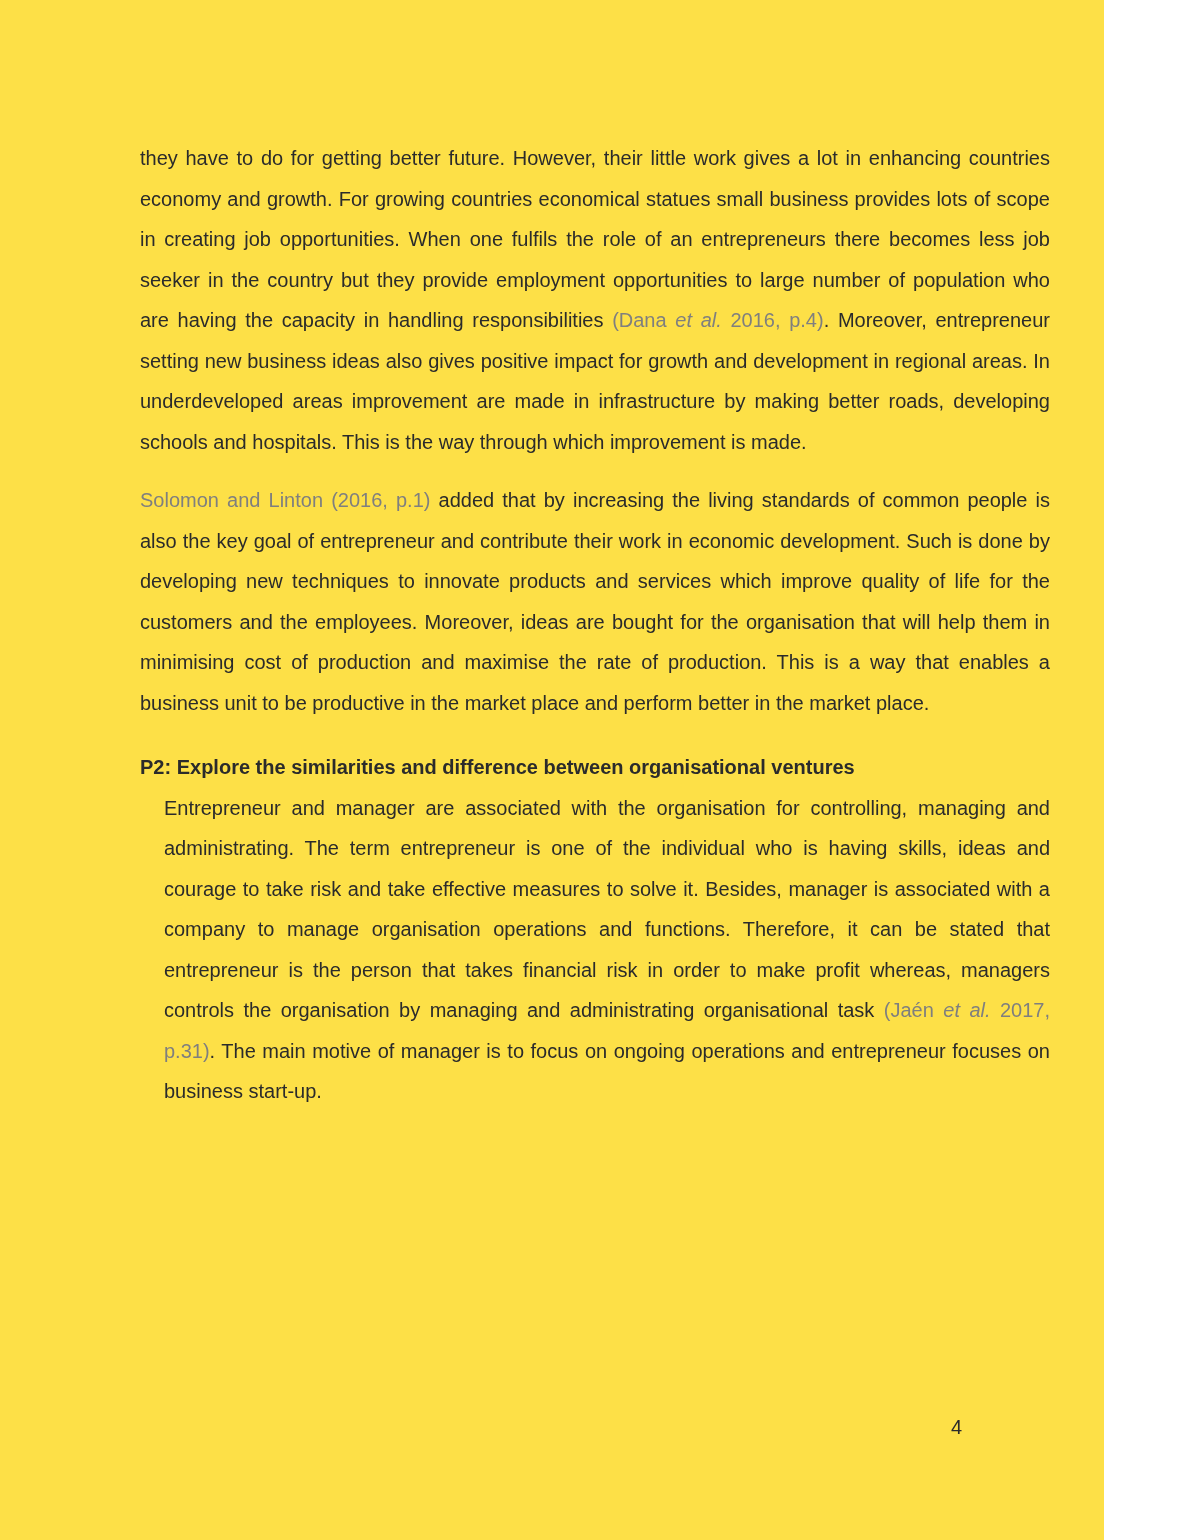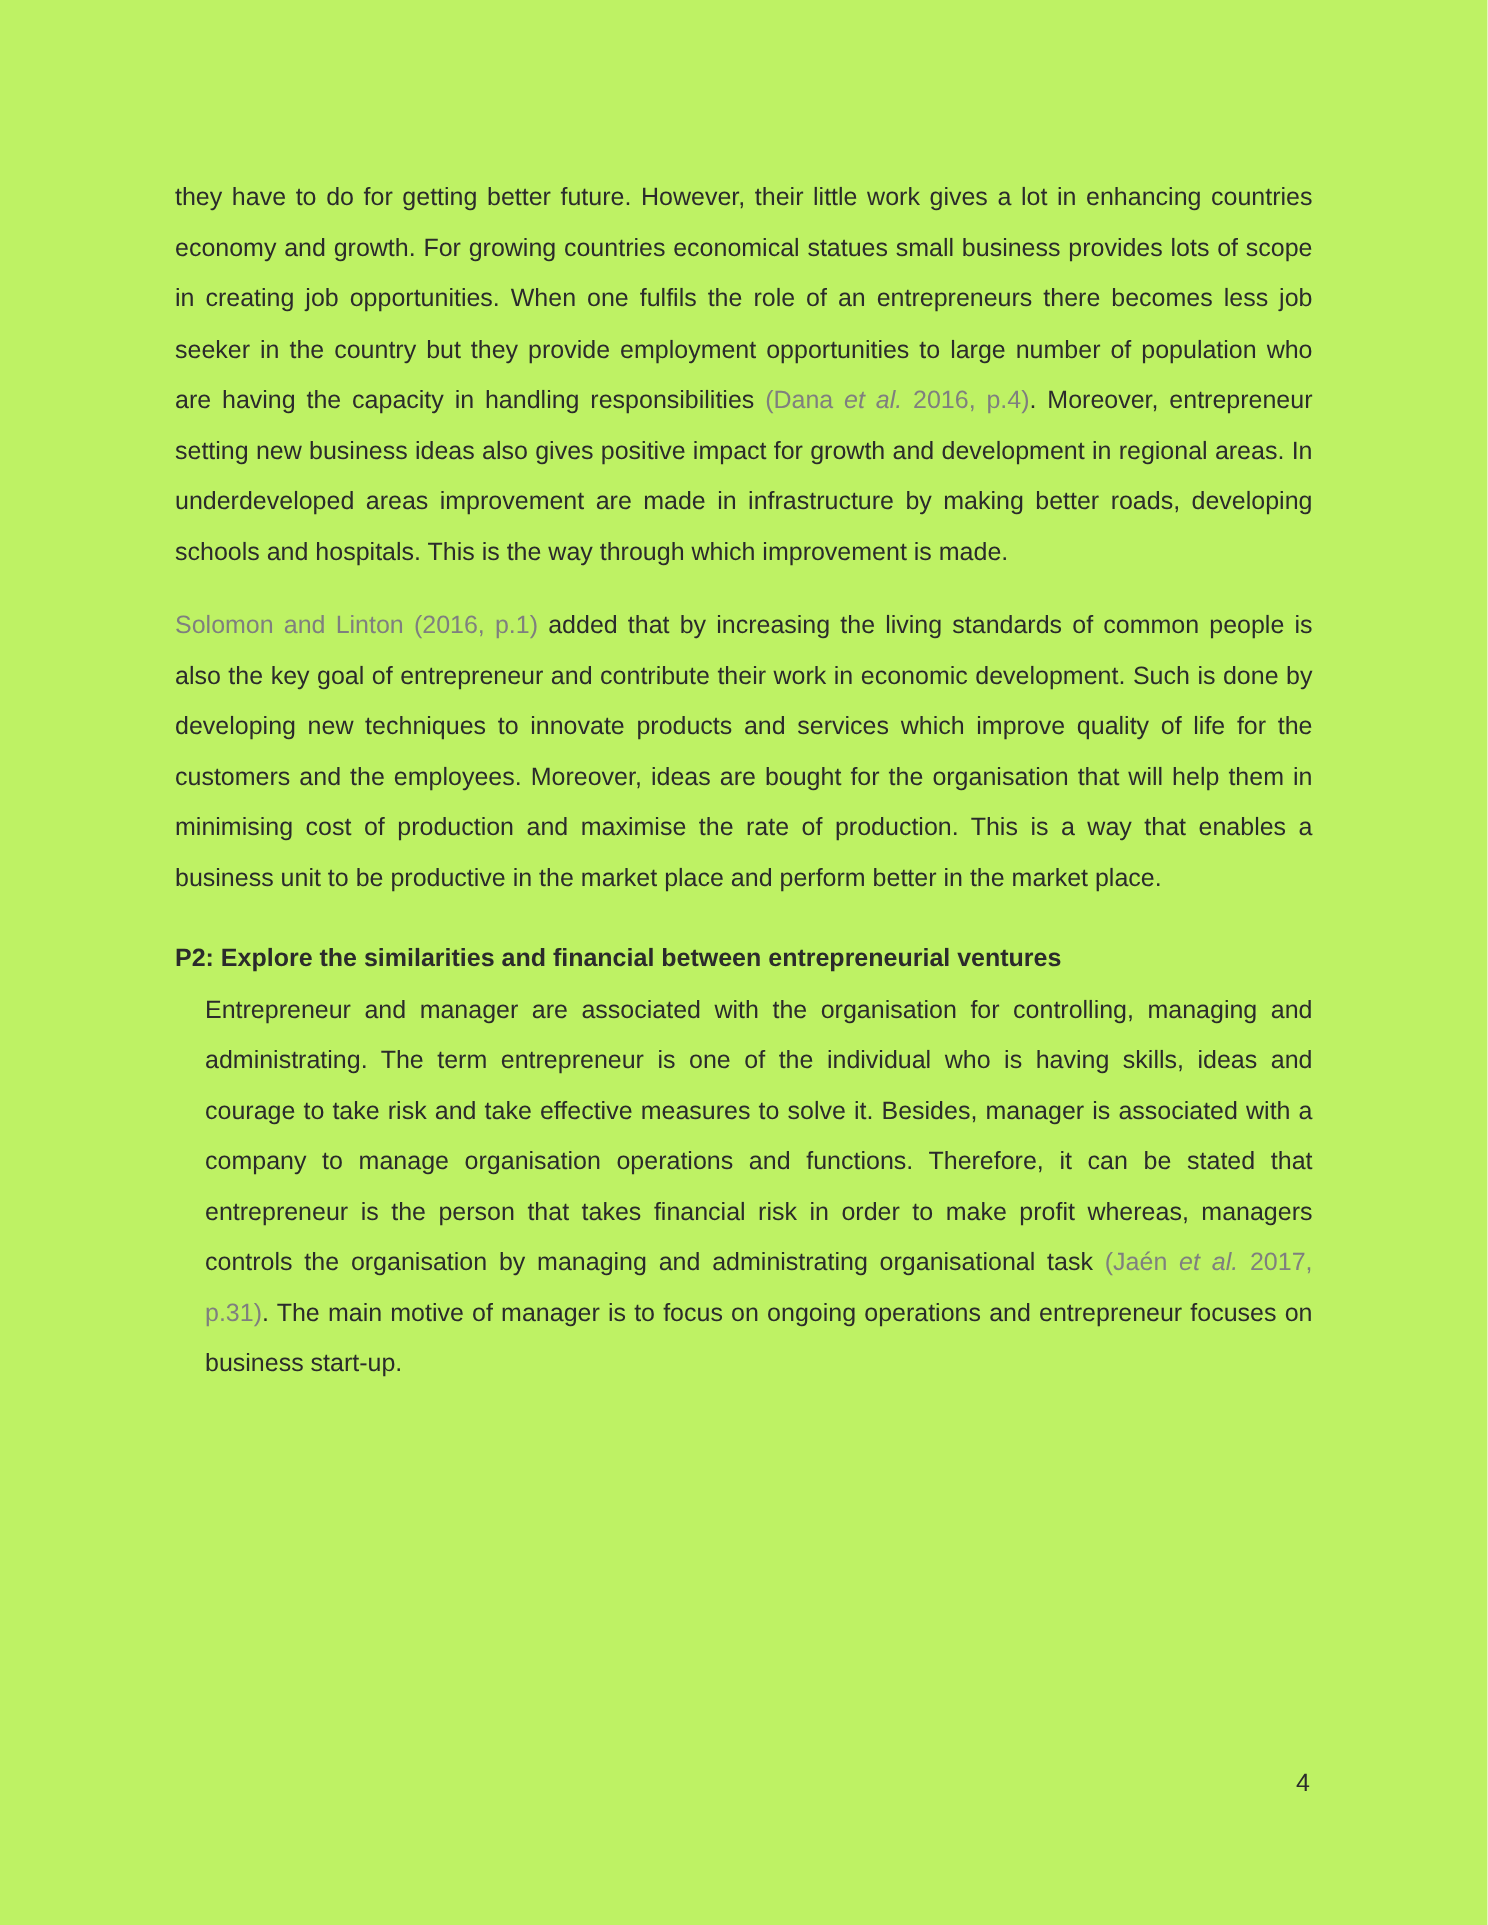--- a/index.html
+++ b/index.html
@@ -2,23 +2,23 @@
 <html><head>
 <meta charset="utf-8">
 <style>
   html, body {
     margin: 0;
     padding: 0;
     background: #ffffff;
   }
   .page {
     position: relative;
-    width: 1190px;
+    width: 1104px;
     height: 1540px;
-    background: #bef264;
+    background: #fde047;
     font-family: "Liberation Sans", "DejaVu Sans", sans-serif;
     color: #2b2b2b;
     overflow: hidden;
   }
   .content {
     position: absolute;
     left: 140px;
     top: 138px;
     width: 910px;
   }
@@ -55,17 +55,17 @@
     color: #2b2b2b;
   }
 </style>
 </head>
 <body>
 
 <div class="page">
   <div class="content">
     <p class="para"><span class="run normal">they have to do for getting better future. However, their little work gives a lot in enhancing countries economy and growth. For growing countries economical statues small business provides lots of scope in creating job opportunities. When one fulfils the role of an entrepreneurs there becomes less job seeker in the country but they provide employment opportunities to large number of population who are having the capacity in handling responsibilities </span><span class="run citation">(Dana </span><span class="run citation-italic">et al.</span><span class="run citation"> 2016, p.4)</span><span class="run normal">. Moreover, entrepreneur setting new business ideas also gives positive impact for growth and development in regional areas. In underdeveloped areas improvement are made in infrastructure by making better roads, developing schools and hospitals. This is the way through which improvement is made.</span></p>
     <p class="para"><span class="run citation">Solomon and Linton (2016, p.1)</span><span class="run normal"> added that by increasing the living standards of common people is also the key goal of entrepreneur and contribute their work in economic development. Such is done by developing new techniques to innovate products and services which improve quality of life for the customers and the employees. Moreover, ideas are bought for the organisation that will help them in minimising cost of production and maximise the rate of production. This is a way that enables a business unit to be productive in the market place and perform better in the market place.</span></p>
-    <p class="para heading"><span class="run normal">P2: Explore the similarities and financial between entrepreneurial ventures</span></p>
+    <p class="para heading"><span class="run normal">P2: Explore the similarities and difference between organisational ventures</span></p>
     <p class="para after-heading"><span class="run normal">Entrepreneur and manager are associated with the organisation for controlling, managing and administrating. The term entrepreneur is one of the individual who is having skills, ideas and courage to take risk and take effective measures to solve it. Besides, manager is associated with a company to manage organisation operations and functions. Therefore, it can be stated that entrepreneur is the person that takes financial risk in order to make profit whereas, managers controls the organisation by managing and administrating organisational task </span><span class="run citation">(Jaén </span><span class="run citation-italic">et al.</span><span class="run citation"> 2017, p.31)</span><span class="run normal">.  The main motive of manager is to focus on ongoing operations and entrepreneur focuses on business start-up.</span></p>
   </div>
   <div class="page-number">4</div>
 </div>
 
 </body></html>

